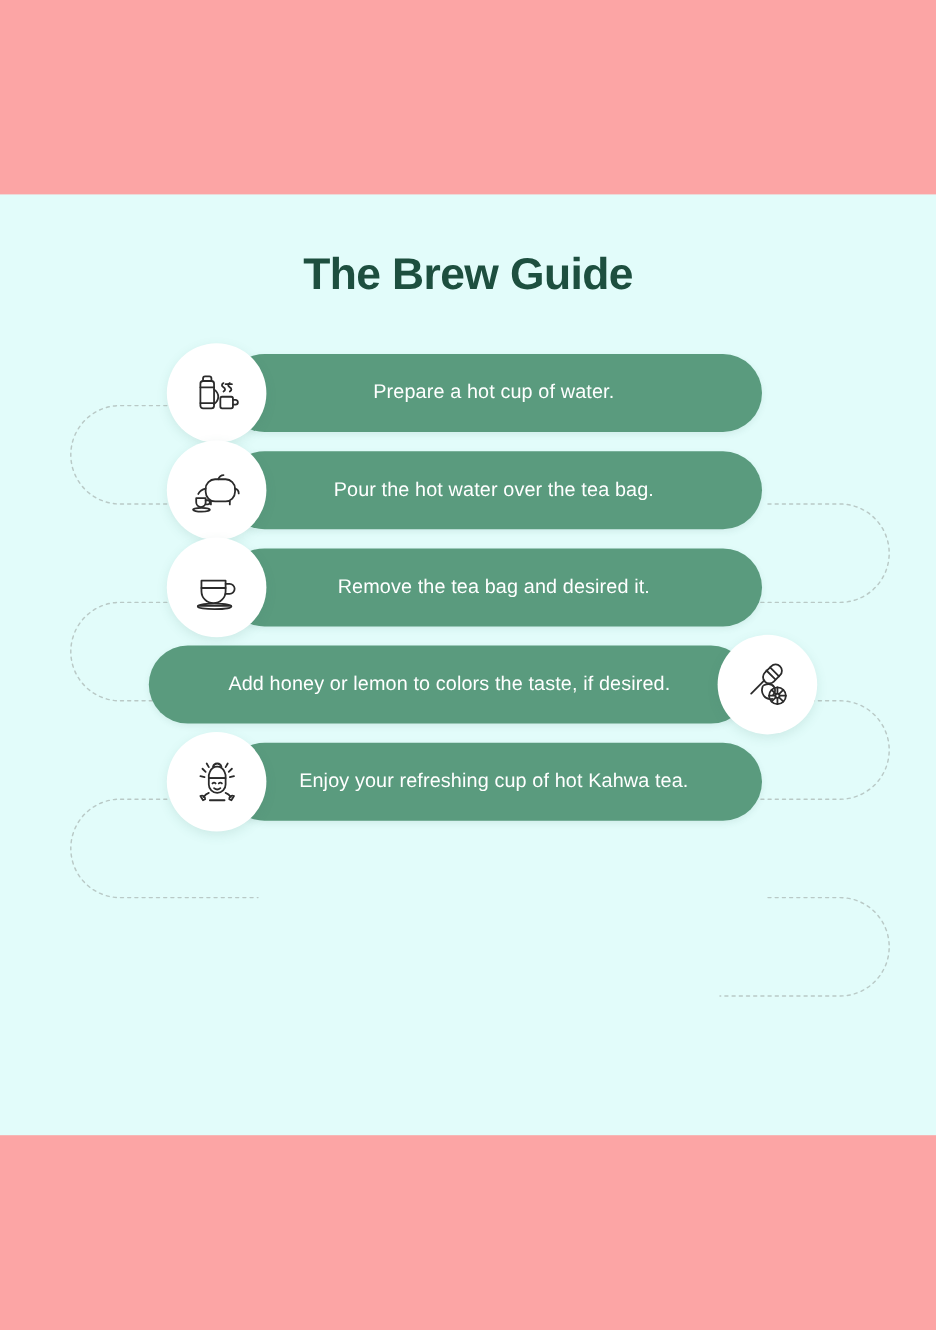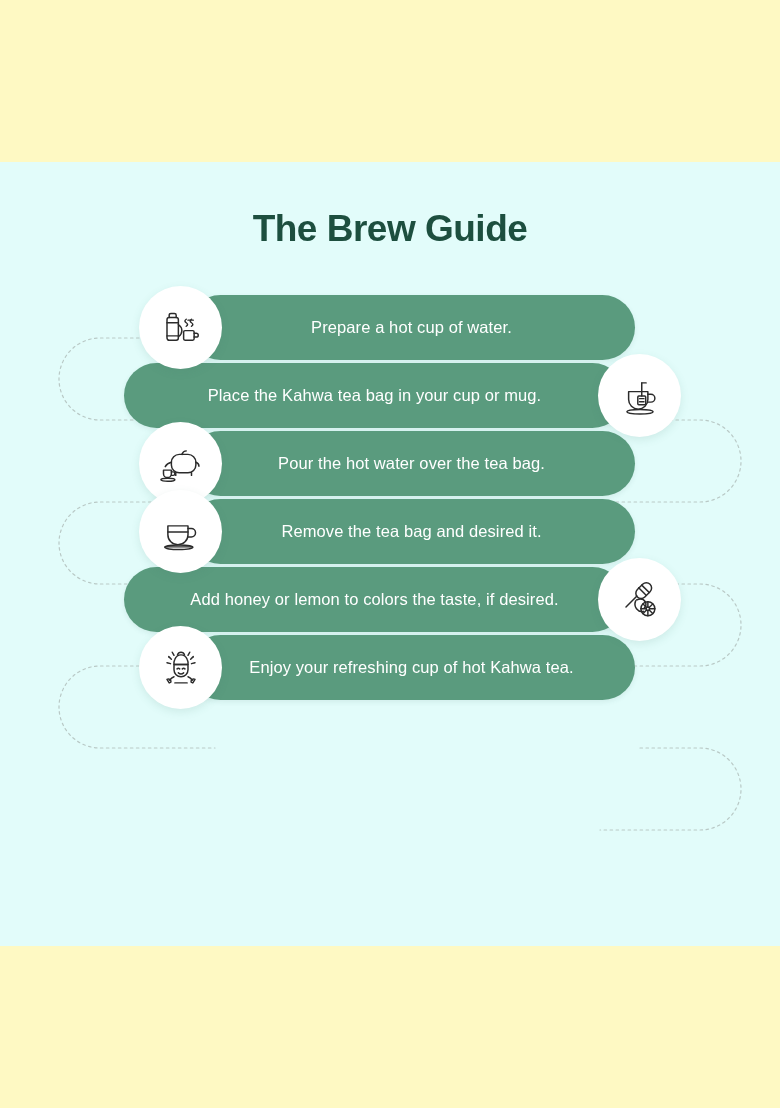--- a/index.html
+++ b/index.html
@@ -11,21 +11,21 @@
     width: 780px;
     height: 1108px;
     font-family: "Liberation Sans", sans-serif;
     overflow: hidden;
   }
 
   #page {
     position: relative;
     width: 780px;
     height: 1108px;
-    background: #fef9c3;
+    background: #fca5a5;
   }
 
   
   #panel {
     position: absolute;
     left: 0;
     top: 162px;
     width: 780px;
     height: 784px;
     background: #e2fcfa;
@@ -58,21 +58,21 @@
   
   #steps {
     position: absolute;
     left: 0;
     top: 133px;
     width: 780px;
   }
 
   .step {
     position: relative;
-    height: 68px;
+    height: 81px;
     margin-bottom: 0px;
   }
 
   .pill {
     position: absolute;
     top: 0;
     height: 65px;
     border-radius: 34px;
     background: #5a9b7e;
     display: flex;
@@ -165,39 +165,20 @@
               <path d="M36 22 q3 -2 0 -4 q-3 -2 0 -4"></path>
               <path d="M32 15 h6"></path>
             </g>
           </svg>
         </div>
         <div class="pill">
           <div class="pill-text">Prepare a hot cup of water.</div>
         </div>
       </div>
 
-      <div class="step right">
-        <div class="icon-circle">
-          <svg viewBox="0 0 48 48">
-            <g class="s-ico">
-              <path d="M11 19 h22 v9 a11 11 0 0 1 -11 11 a11 11 0 0 1 -11 -11 z"></path>
-              <path d="M33 22 h3.5 a4.5 4.5 0 0 1 0 9 H33"></path>
-              <ellipse cx="24" cy="42" rx="15" ry="2.6"></ellipse>
-              <line x1="26" y1="9" x2="26" y2="24"></line>
-              <rect x="21.5" y="24" width="9" height="10" rx="1.2"></rect>
-              <line x1="23.5" y1="27" x2="28.5" y2="27"></line>
-              <line x1="23.5" y1="30.5" x2="28.5" y2="30.5"></line>
-              <path d="M26 9 h5"></path>
-            </g>
-          </svg>
-        </div>
-        <div class="pill">
-          <div class="pill-text">Place the Kahwa tea bag in your cup or mug.</div>
-        </div>
-      </div>
 
       <div class="step left">
         <div class="icon-circle">
           <svg viewBox="0 0 48 48">
             <g class="s-ico">
               <path d="M22 13 h10 a9 9 0 0 1 9 9 v3 a9 9 0 0 1 -9 9 h-10 a9 9 0 0 1 -9 -9 v-3 a9 9 0 0 1 9 -9 z"></path>
               <path d="M25 13 q1.5 -4 5 -4"></path>
               <path d="M13 22 q-5 1 -7 5"></path>
               <path d="M41 22 q3.5 1 3.5 4.5"></path>
               <line x1="18" y1="34" x2="18" y2="37"></line>

